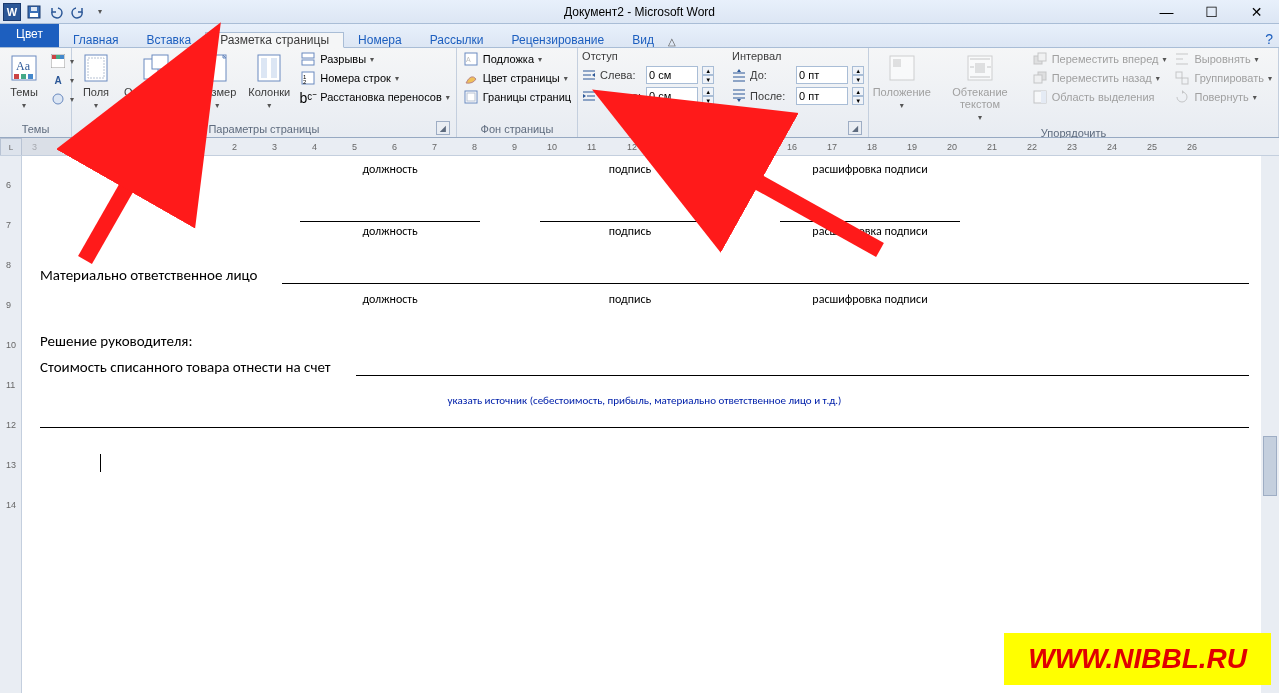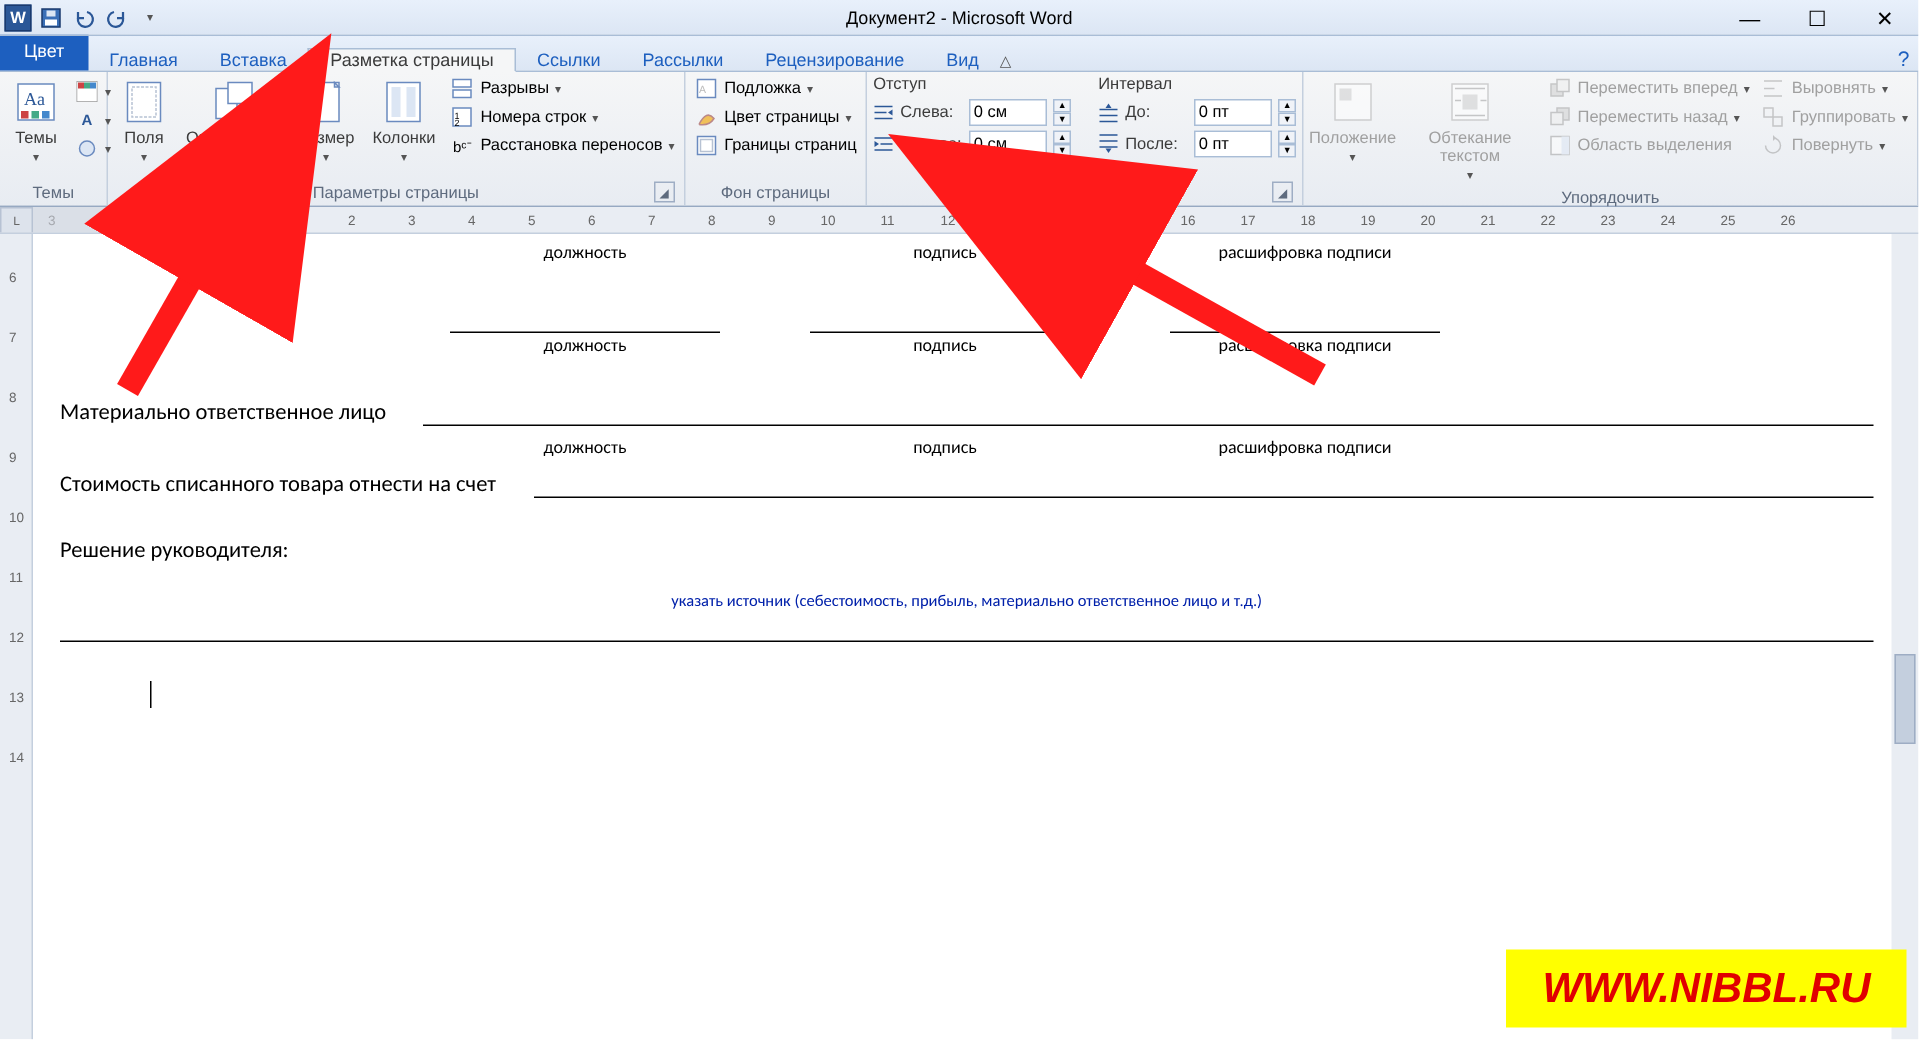--- a/index.html
+++ b/index.html
@@ -118,21 +118,21 @@
     <div class="win-btn">☐</div>
     <div class="win-btn close">✕</div>
   </div>
 </div>
 
 <div class="tabs">
   <div class="tab-file">Цвет</div>
   <div class="tab">Главная</div>
   <div class="tab">Вставка</div>
   <div class="tab active">Разметка страницы</div>
-  <div class="tab">Ссылки</div>
+  <div class="tab">Номера</div>
   <div class="tab">Рассылки</div>
   <div class="tab">Рецензирование</div>
   <div class="tab">Вид</div>
   <span class="ribbon-min-icon">△</span>
   <span class="help-icon">?</span>
 </div>
 
 <div class="ribbon">
 
   <div class="group" style="width:72px">
@@ -236,21 +236,21 @@
                 <rect x="1" y="1" width="12" height="12" fill="#fff" stroke="#6a8abf"></rect>
                 <text x="2" y="8" font-size="6">1</text>
                 <text x="2" y="13" font-size="6">2</text>
               </svg>
             </div>
             <span>Номера строк</span> 
             <span class="arrow-dn">▾</span>
           </div>
         <div class="hrow">
             <div class="sm-ic">
-              <span style="font-size:10px">bᶜ⁻</span>
+              <span style="font-size:14px">bᶜ⁻</span>
             </div>
             <span>Расстановка переносов</span> 
             <span class="arrow-dn">▾</span>
           </div>
       </div>
     </div>
     <div class="group-label"><span>Параметры страницы</span><span class="group-launcher">◢</span></div>
   </div>
 
   <div class="group">
@@ -531,25 +531,25 @@
       <div class="sig-cell">
           <div class="sig-lbl">должность</div>
         </div>
       <div class="sig-cell">
           <div class="sig-lbl">подпись</div>
         </div>
       <div class="sig-cell">
           <div class="sig-lbl">расшифровка подписи</div>
         </div>
     </div>
+    <div class="body-text" style="margin-top:26px">Решение руководителя:</div>
     <div class="body-text" style="display:flex; align-items:flex-end;">
       <span>Стоимость списанного товара отнести на счет</span>
       <span style="flex:1; border-bottom:1px solid #000; margin-left:4px"></span>
     </div>
-    <div class="body-text" style="margin-top:26px">Решение руководителя:</div>
     <div class="note">указать источник (себестоимость, прибыль, материально ответственное лицо и т.д.)</div>
     <span class="long-line" style="margin-top:20px"></span>
     <span class="cursor"></span>
   </div>
 </div>
 
 <div class="vscroll">
     <div class="thumb"></div>
   </div>
 

